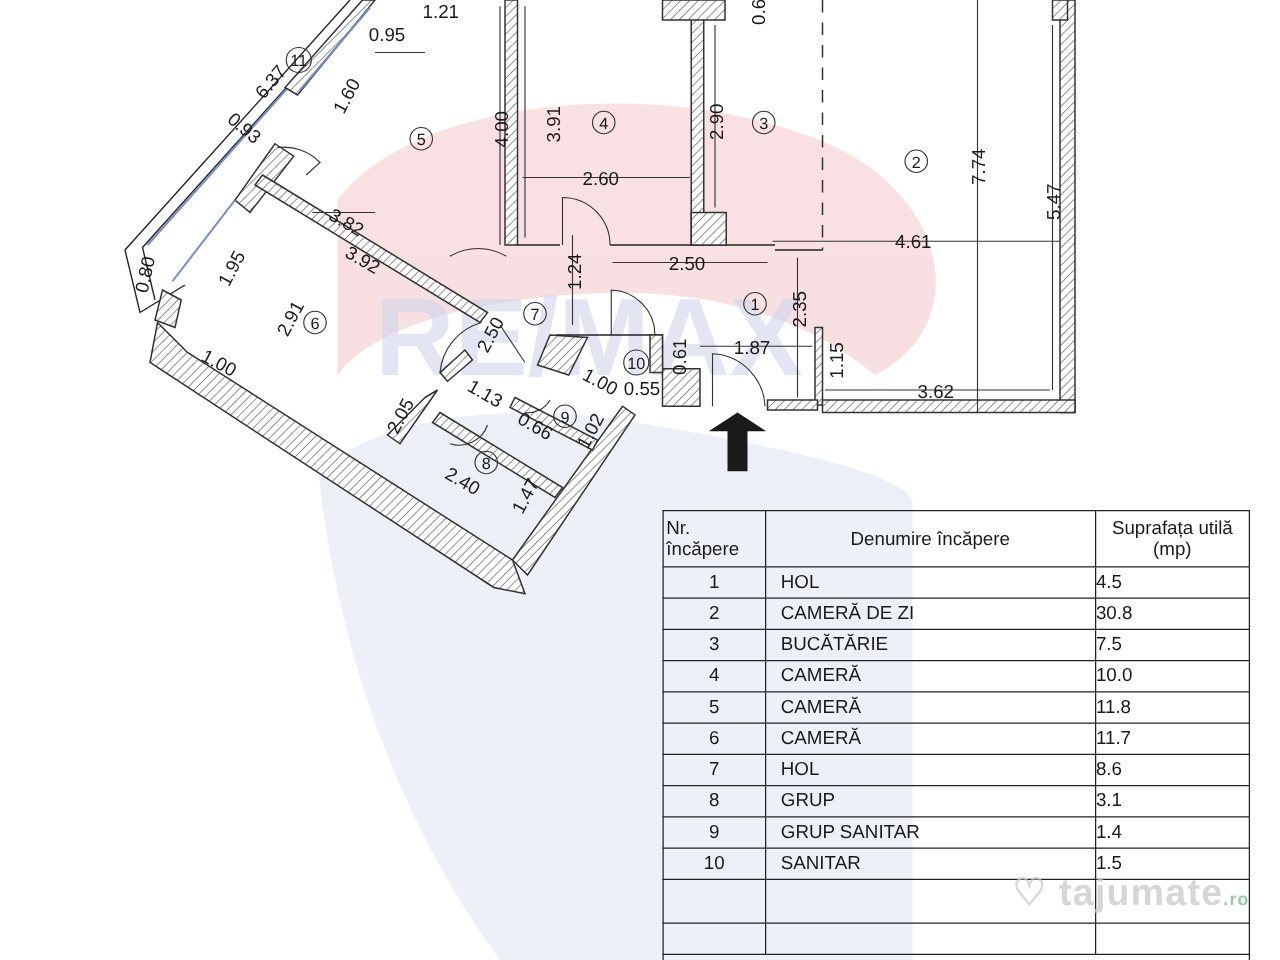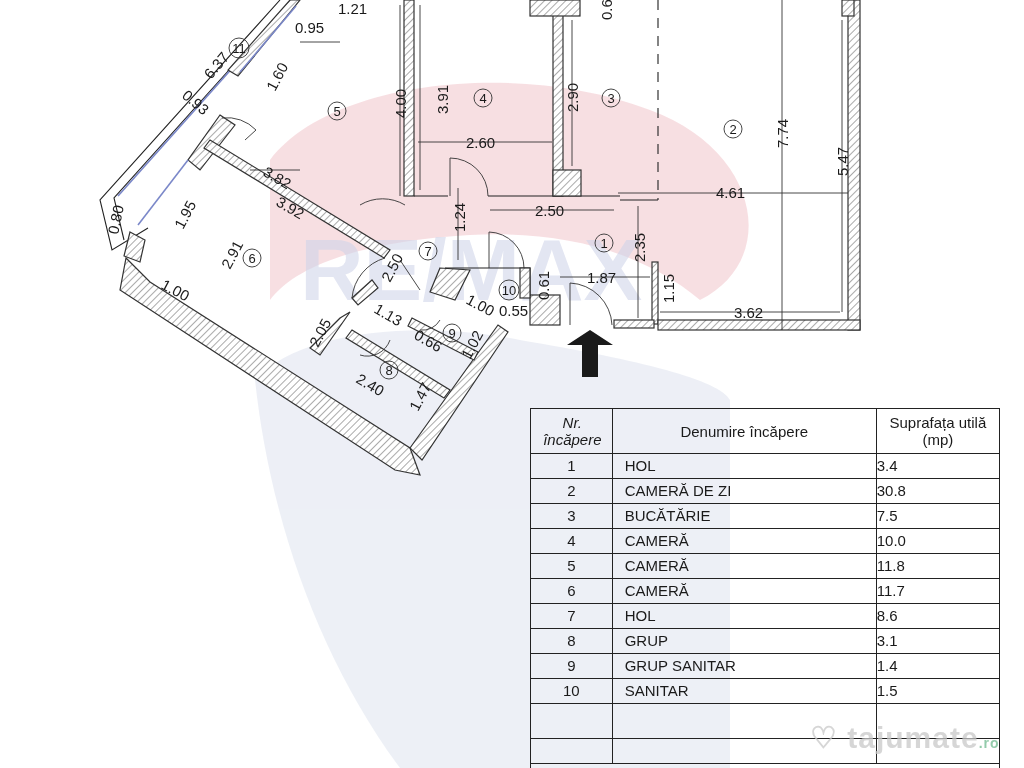--- a/index.html
+++ b/index.html
@@ -25,24 +25,24 @@
     color: #1a1a1a;
   }
   .room-table td, .room-table th {
     border: 1.5px solid #222; padding: 0; height: 24px; line-height: 22px;
     font-weight: normal;
   }
   .room-table th { height: 44px; line-height: 17px; }
   .col-nr { width: 80px; text-align: center; }
   .col-name { width: 262px; text-align: left; padding-left: 12px !important; }
   .col-area { width: 126px; }
-  .th-nr { text-align: center; padding-left: 2px !important; font-style: italic; }
+  .th-nr { text-align: left; padding-left: 2px !important; }
   .total-row td { height: 42px; text-align: center; vertical-align: bottom; line-height: 18px; }
   .watermark-tajumate {
-    position: absolute; left: 810px; top: 720px;
+    position: absolute; left: 810px; top: 696px;
     font-family: "Liberation Sans", sans-serif; font-size: 30px; font-weight: bold;
     color: rgba(200,200,200,0.75); letter-spacing: 1px;
   }
   .watermark-tajumate .ro { font-size: 14px; color: rgba(120,190,150,0.8); }
 </style>
 </head>
 <body>
 
 <svg id="plan-svg" viewBox="0 0 1024 768" xmlns="http://www.w3.org/2000/svg">
   <defs>
@@ -236,21 +236,21 @@
       <th class="col-name" style="text-align:center;padding-left:0 !important">Denumire încăpere</th>
       <th class="col-area">
         <span>Suprafața utilă</span><br><span>(mp)</span>
       </th>
     </tr>
   </thead>
   <tbody id="table-body">
     <tr>
         <td class="col-nr">1</td>
         <td class="col-name">HOL</td>
-        <td class="col-area">3.4</td>
+        <td class="col-area">4.5</td>
       </tr>
     <tr>
         <td class="col-nr">2</td>
         <td class="col-name">CAMERĂ DE ZI</td>
         <td class="col-area">30.8</td>
       </tr>
     <tr>
         <td class="col-nr">3</td>
         <td class="col-name">BUCĂTĂRIE</td>
         <td class="col-area">7.5</td>

